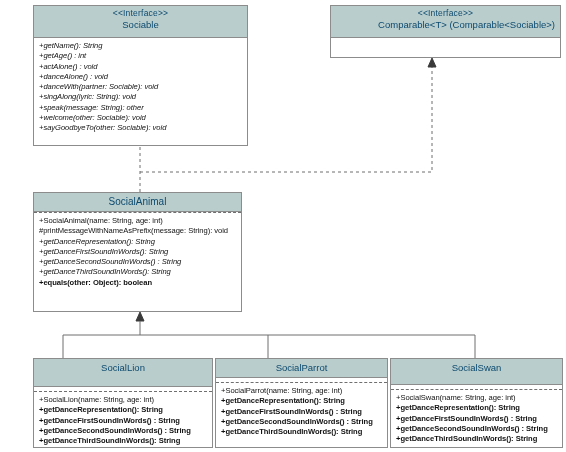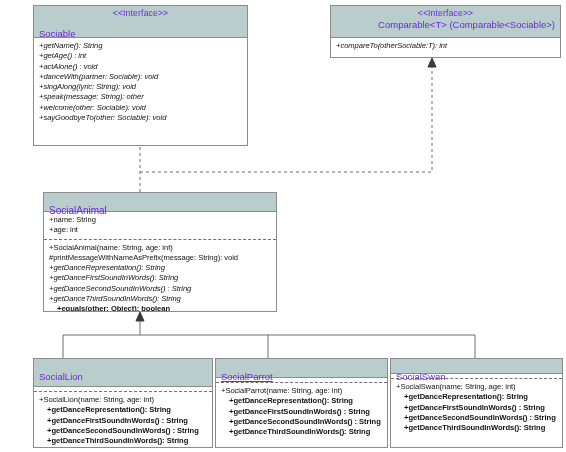--- a/index.html
+++ b/index.html
@@ -24,54 +24,54 @@
     background:#ffffff;
     border:1px solid #8c8c8c;
     box-sizing:border-box;
     overflow:hidden;
   }
   .uml-header{
     background:#b9cdcd;
     border-bottom:1px solid #8c8c8c;
     box-sizing:border-box;
     padding:2px 5px 3px 5px;
-    color:#6d28d9;
+    color:#0c4a6e;
   }
   .stereotype{
     display:block;
     text-align:center;
     font-size:8.5px;
     line-height:11px;
     letter-spacing:.2px;
     white-space:nowrap;
   }
   .cls-name{
     display:block;
     font-size:9.5px;
     line-height:12px;
     white-space:nowrap;
   }
   .cls-name.center{text-align:right;}
-  .cls-name.left{text-align:left;margin-top:9px;}
+  .cls-name.left{text-align:center;}
 
   
   .compartment{
     padding:3px 4px 3px 5px;
     box-sizing:border-box;
   }
   .compartment.dashed-top{border-top:1px dashed #6f6f6f;}
   .row{
     font-size:7.6px;
     line-height:10.3px;
     white-space:nowrap;
     color:#111111;
     letter-spacing:-.05px;
   }
   .row.it{font-style:italic;}
-  .row.bd{font-weight:bold;margin-left:8px;}
+  .row.bd{font-weight:bold;}
 
   
   .gap{height:4px;}
 </style>
 </head>
 <body>
 
 <div id="canvas">
 
   <svg id="wires" viewBox="0 0 566 452" width="566" height="452">
@@ -95,45 +95,39 @@
 
   <div class="uml-box" id="box-sociable" style="left:33px;top:5px;width:215px;height:141px;">
     <div class="uml-header" style="height:32px;">
       <span class="stereotype">&lt;&lt;Interface&gt;&gt;</span>
       <span class="cls-name left">Sociable</span>
     </div>
     <div class="compartment">
       <div class="row it">+getName(): String</div>
       <div class="row it">+getAge() : int</div>
       <div class="row it">+actAlone() : void</div>
+      <div class="row it">+danceAlone() : void</div>
       <div class="row it">+danceWith(partner: Sociable): void</div>
       <div class="row it">+singAlong(lyric: String): void</div>
       <div class="row it">+speak(message: String): other</div>
       <div class="row it">+welcome(other: Sociable): void</div>
       <div class="row it">+sayGoodbyeTo(other: Sociable): void</div>
     </div>
   </div>
 
   <div class="uml-box" id="box-comparable" style="left:330px;top:5px;width:231px;height:53px;">
     <div class="uml-header" style="height:32px;">
       <span class="stereotype">&lt;&lt;Interface&gt;&gt;</span>
       <span class="cls-name center">Comparable&lt;T&gt; (Comparable&lt;Sociable&gt;)</span>
     </div>
-    <div class="compartment">
-      <div class="row it">+compareTo(otherSociable:T): int</div>
-    </div>
   </div>
 
-  <div class="uml-box" id="box-social-animal" style="left:43px;top:192px;width:234px;height:120px;">
+  <div class="uml-box" id="box-social-animal" style="left:33px;top:192px;width:209px;height:120px;">
     <div class="uml-header" style="height:19px;">
       <span class="cls-name left" style="line-height:14px;font-size:10px;">SocialAnimal</span>
-    </div>
-    <div class="compartment">
-      <div class="row">+name: String</div>
-      <div class="row">+age: int</div>
     </div>
     <div class="compartment dashed-top">
       <div class="row">+SocialAnimal(name: String, age: int)</div>
       <div class="row">#printMessageWithNameAsPrefix(message: String): void</div>
       <div class="row it">+getDanceRepresentation(): String</div>
       <div class="row it">+getDanceFirstSoundInWords(): String</div>
       <div class="row it">+getDanceSecondSoundInWords() : String</div>
       <div class="row it">+getDanceThirdSoundInWords(): String</div>
       <div class="row bd">+equals(other: Object): boolean</div>
     </div>
@@ -148,34 +142,34 @@
       <div class="row">+SocialLion(name: String, age: int)</div>
       <div class="row bd">+getDanceRepresentation(): String</div>
       <div class="row bd">+getDanceFirstSoundInWords() : String</div>
       <div class="row bd">+getDanceSecondSoundInWords() : String</div>
       <div class="row bd">+getDanceThirdSoundInWords(): String</div>
     </div>
   </div>
 
   <div class="uml-box" id="box-social-parrot" style="left:215px;top:358px;width:173px;height:90px;">
     <div class="uml-header" style="height:19px;">
-      <span class="cls-name left" style="line-height:14px;font-size:9.5px;text-decoration:underline;">SocialParrot</span>
+      <span class="cls-name left" style="line-height:14px;font-size:9.5px;">SocialParrot</span>
     </div>
     <div class="gap"></div>
     <div class="compartment dashed-top">
       <div class="row">+SocialParrot(name: String, age: int)</div>
       <div class="row bd">+getDanceRepresentation(): String</div>
       <div class="row bd">+getDanceFirstSoundInWords() : String</div>
       <div class="row bd">+getDanceSecondSoundInWords() : String</div>
       <div class="row bd">+getDanceThirdSoundInWords(): String</div>
     </div>
   </div>
 
   <div class="uml-box" id="box-social-swan" style="left:390px;top:358px;width:173px;height:90px;">
-    <div class="uml-header" style="height:15px;">
+    <div class="uml-header" style="height:26px;">
       <span class="cls-name left" style="line-height:14px;font-size:9.5px;">SocialSwan</span>
     </div>
     <div class="gap"></div>
     <div class="compartment dashed-top">
       <div class="row">+SocialSwan(name: String, age: int)</div>
       <div class="row bd">+getDanceRepresentation(): String</div>
       <div class="row bd">+getDanceFirstSoundInWords() : String</div>
       <div class="row bd">+getDanceSecondSoundInWords() : String</div>
       <div class="row bd">+getDanceThirdSoundInWords(): String</div>
     </div>

